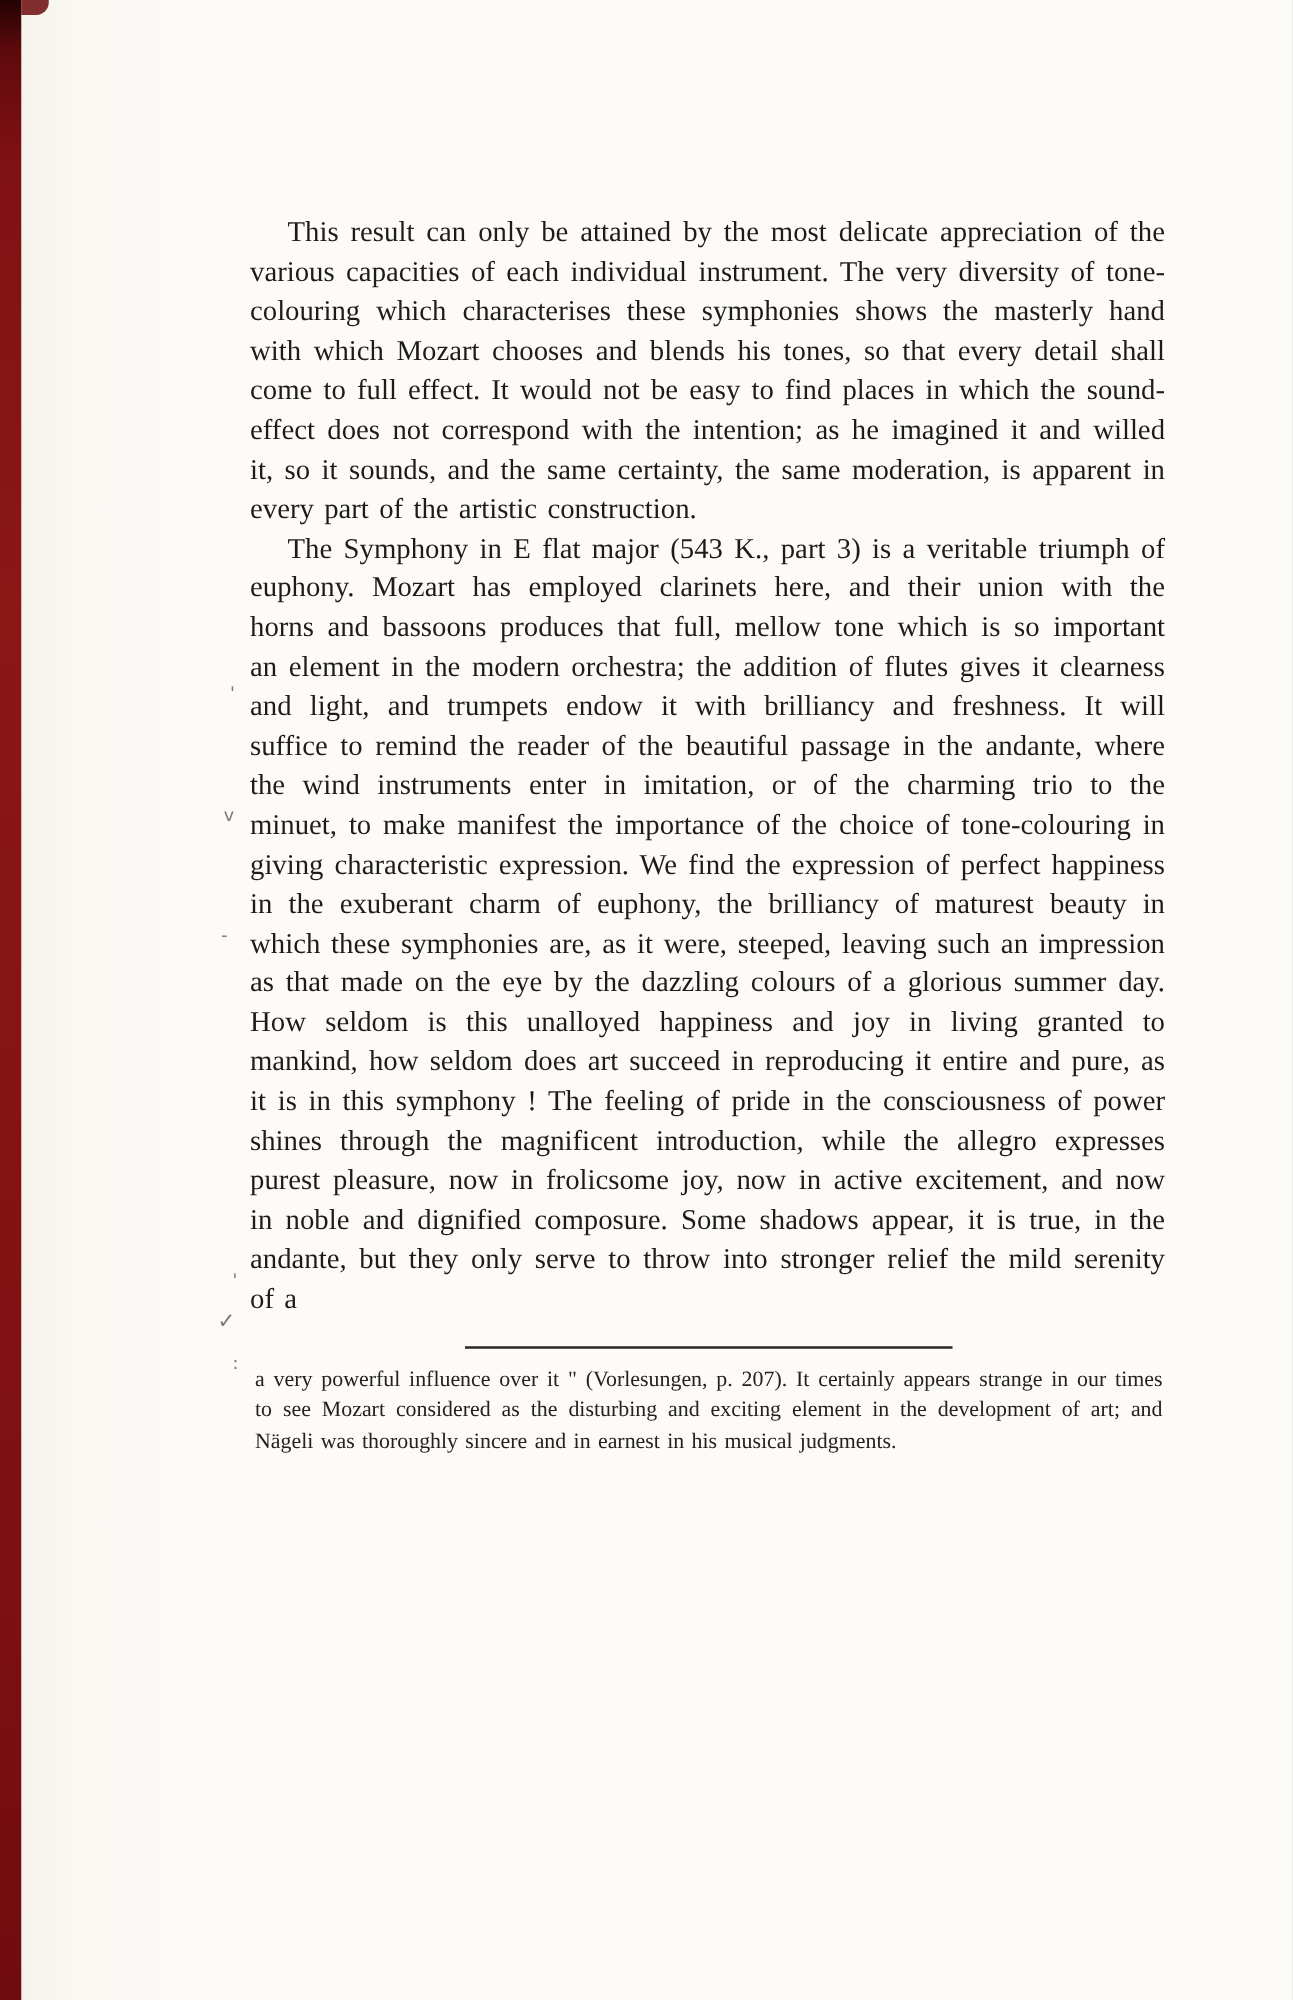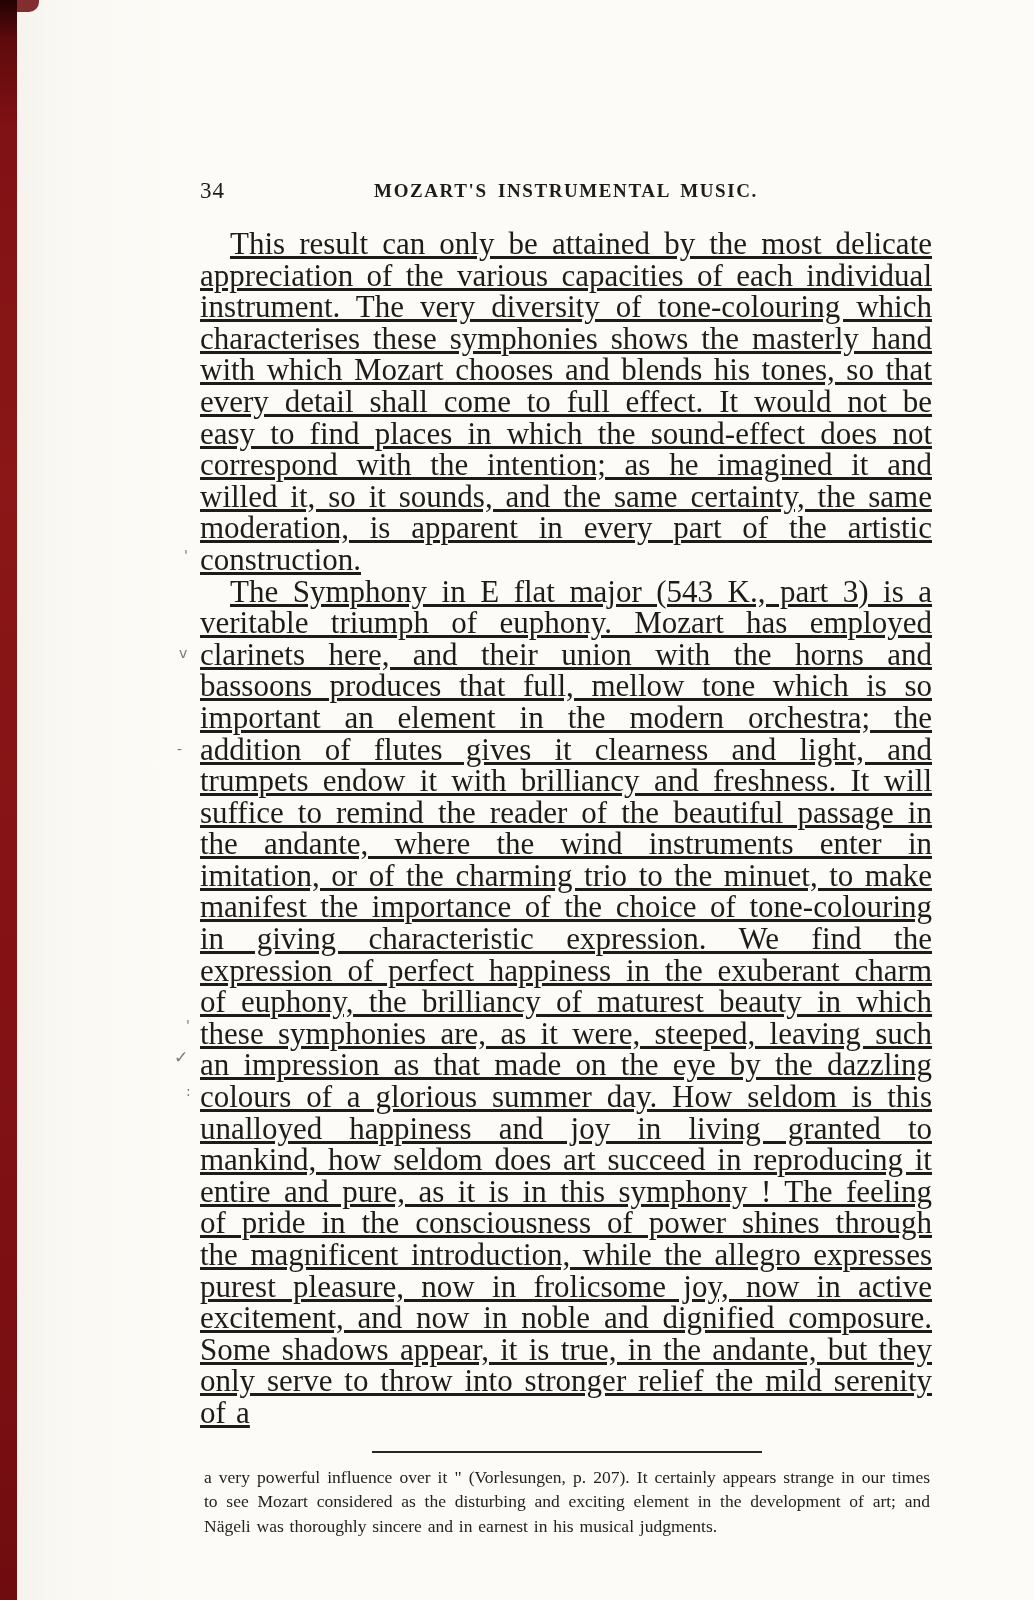--- a/index.html
+++ b/index.html
@@ -65,26 +65,24 @@
     left: 0;
     right: 0;
     top: 10px;
     text-align: center;
     font-size: 19px;
     font-weight: 600;
     letter-spacing: 1.6px;
     word-spacing: 4px;
   }
   .body-text {
-    margin-top: 14px;
-    font-size: 31px;
+    font-size: 23px;
     line-height: 31.6px;
     text-align: justify;
     word-spacing: 2.5px;
-    text-decoration: underline;
   }
   .body-text p {
     margin: 0;
     text-indent: 30px;
   }
   .footnote-rule {
     margin: 22px 0 0 172px;
     width: 390px;
     height: 0;
     border-top: 2.5px solid #2a2825;
@@ -117,24 +115,20 @@
 
   <span class="margin-mark" style="left:184px; top:548px;">'</span>
   <span class="margin-mark" style="left:179px; top:646px;">v</span>
   <span class="margin-mark" style="left:177px; top:742px;">-</span>
   <span class="margin-mark" style="left:186px; top:1018px;">'</span>
   <span class="margin-mark" style="left:174px; top:1050px; font-size:17px;">✓</span>
   <span class="margin-mark" style="left:186px; top:1084px;">:</span>
 
   <div class="content-column">
 
-    <div class="header-row">
-      <span class="page-number">34</span>
-      <span class="running-title">MOZART'S INSTRUMENTAL MUSIC.</span>
-    </div>
 
     <div class="body-text">
       <p>This result can only be attained by the most delicate appreciation of the various capacities of each individual instrument.  The very diversity of tone-colouring which characterises these symphonies shows the masterly hand with which Mozart chooses and blends his tones, so that every detail shall come to full effect.  It would not be easy to find places in which the sound-effect does not correspond with the intention; as he imagined it and willed it, so it sounds, and the same certainty, the same moderation, is apparent in every part of the artistic construction.</p>
       <p>The Symphony in E flat major (543 K., part 3) is a veritable triumph of euphony.  Mozart has employed clarinets here, and their union with the horns and bassoons produces that full, mellow tone which is so important an element in the modern orchestra; the addition of flutes gives it clearness and light, and trumpets endow it with brilliancy and freshness.  It will suffice to remind the reader of the beautiful passage in the andante, where the wind instruments enter in imitation, or of the charming trio to the minuet, to make manifest the importance of the choice of tone-colouring in giving characteristic expression.  We find the expression of perfect happiness in the exuberant charm of euphony, the brilliancy of maturest beauty in which these symphonies are, as it were, steeped, leaving such an impression as that made on the eye by the dazzling colours of a glorious summer day. How seldom is this unalloyed happiness and joy in living granted to mankind, how seldom does art succeed in reproducing it entire and pure, as it is in this symphony !  The feeling of pride in the consciousness of power shines through the magnificent introduction, while the allegro expresses purest pleasure, now in frolicsome joy, now in active excitement, and now in noble and dignified composure.  Some shadows appear, it is true, in the andante, but they only serve to throw into stronger relief the mild serenity of a</p>
     </div>
 
     <div class="footnote-rule"></div>
 
     <p class="footnote">a very powerful influence over it " (Vorlesungen, p. 207).  It certainly appears strange in our times to see Mozart considered as the disturbing and exciting element in the development of art; and Nägeli was thoroughly sincere and in earnest in his musical judgments.</p>
 

